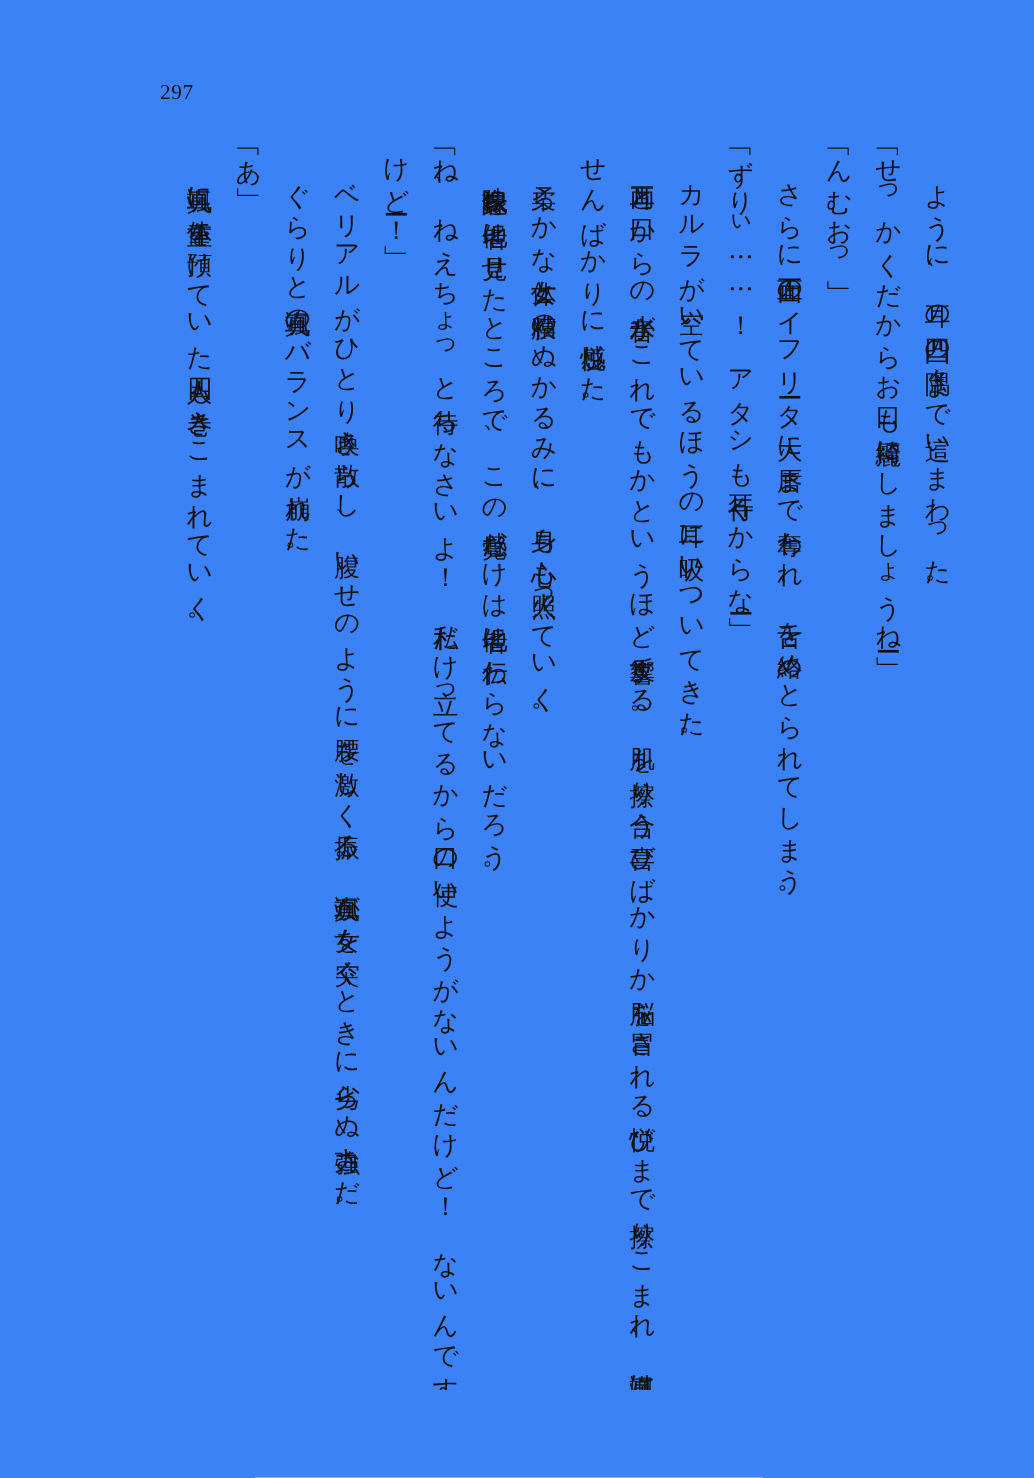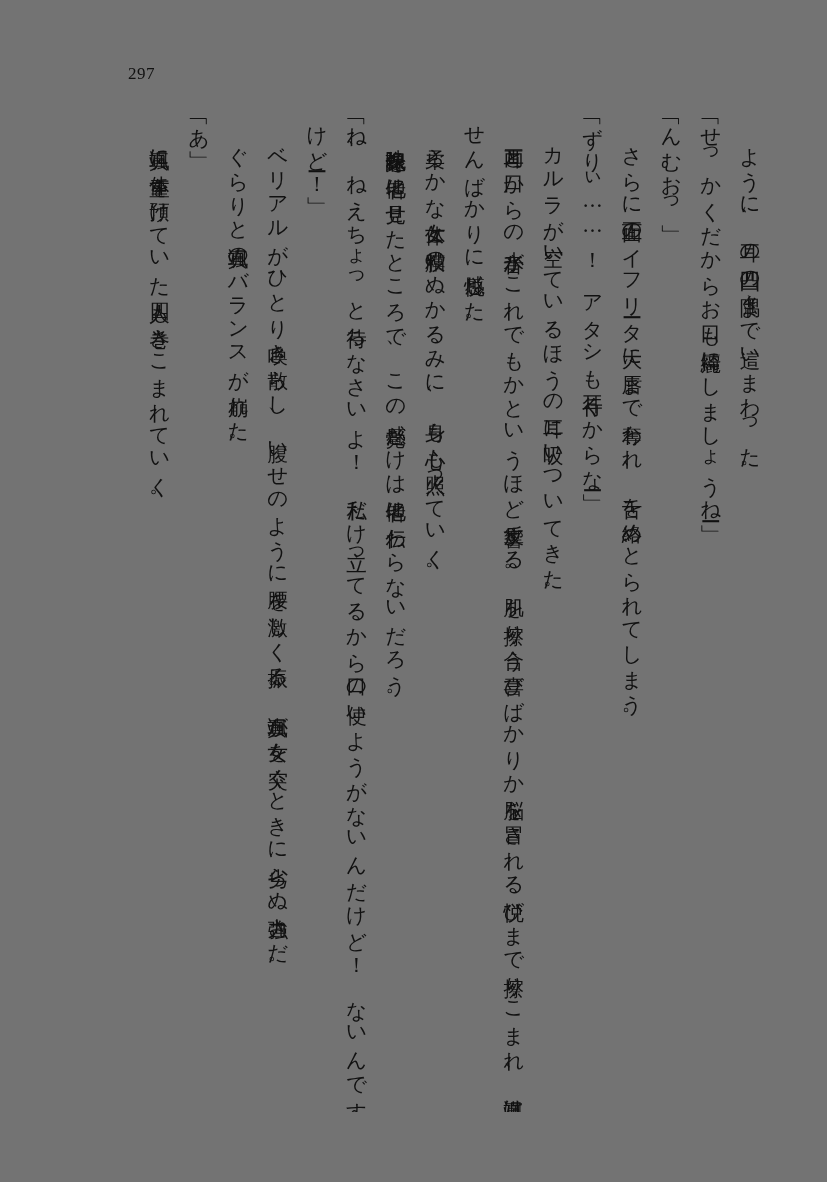--- a/index.html
+++ b/index.html
@@ -11,21 +11,21 @@
     width: 827px;
     height: 1182px;
     font-family: "DejaVu Serif", "Liberation Serif", serif;
     color: #1a1a1a;
     position: relative;
     overflow: hidden;
   }
   .page {
     position: absolute;
     inset: 0;
-    background: #737373;
+    background: #3b82f6;
   }
   .page-number {
     position: absolute;
     top: 64px;
     left: 128px;
     font-size: 17px;
     letter-spacing: 0.5px;
     color: #111;
     font-family: "Liberation Serif", "DejaVu Serif", serif;
   }

